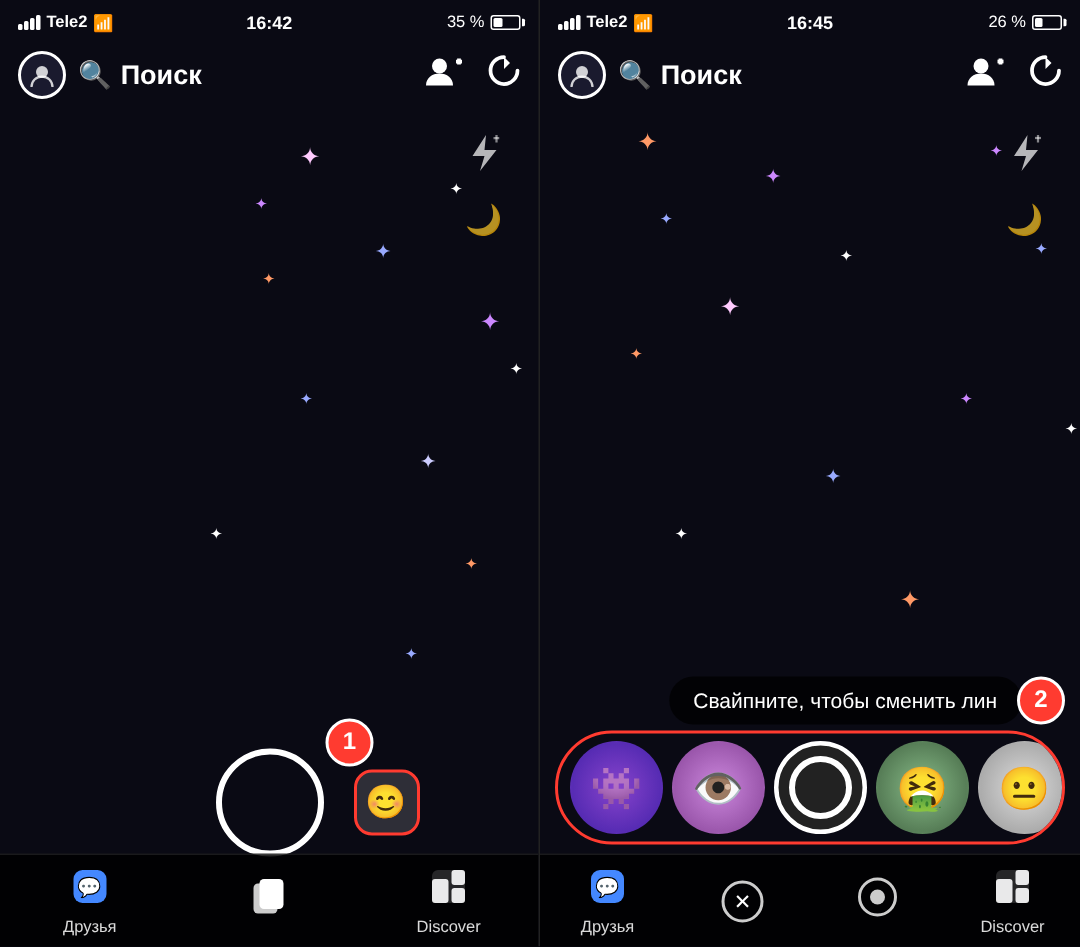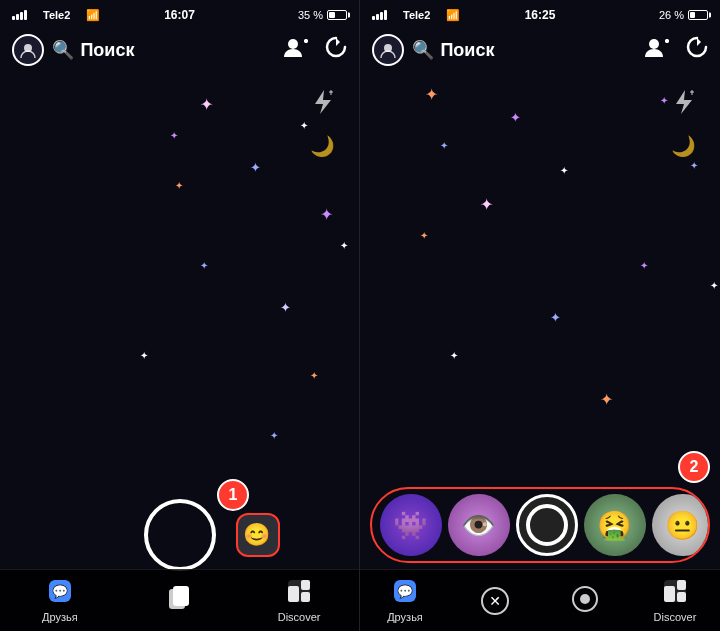--- a/index.html
+++ b/index.html
@@ -36,21 +36,21 @@
       align-items: center;
       padding: 6px 12px 4px;
       height: 28px;
       position: relative;
       z-index: 10;
     }
 
     .status-left {
       display: flex;
       align-items: center;
-      gap: 16px;
+      gap: 4px;
       font-size: 11px;
       color: #fff;
       font-weight: 600;
     }
 
     .status-center {
       font-size: 12px;
       color: #fff;
       font-weight: 600;
       position: absolute;
@@ -437,21 +437,21 @@
       <div class="status-left">
         <div class="signal-bars">
           <div class="signal-bar" style="height:4px;"></div>
           <div class="signal-bar" style="height:6px;"></div>
           <div class="signal-bar" style="height:8px;"></div>
           <div class="signal-bar" style="height:10px;"></div>
         </div>
         <span>Tele2</span>
         <span>📶</span>
       </div>
-      <div class="status-center">16:07</div>
+      <div class="status-center">16:42</div>
       <div class="status-right">
         <span style="font-size:11px;">35 %</span>
         <div class="battery-icon">
           <div class="battery-fill" style="width:35%;"></div>
         </div>
       </div>
     </div>
 
     <div class="top-nav">
       <div class="avatar-btn">
@@ -560,21 +560,21 @@
       <div class="status-left">
         <div class="signal-bars">
           <div class="signal-bar" style="height:4px;"></div>
           <div class="signal-bar" style="height:6px;"></div>
           <div class="signal-bar" style="height:8px;"></div>
           <div class="signal-bar" style="height:10px;"></div>
         </div>
         <span>Tele2</span>
         <span>📶</span>
       </div>
-      <div class="status-center">16:25</div>
+      <div class="status-center">16:45</div>
       <div class="status-right">
         <span style="font-size:11px;">26 %</span>
         <div class="battery-icon">
           <div class="battery-fill" style="width:29%;"></div>
         </div>
       </div>
     </div>
 
     <div class="top-nav">
       <div class="avatar-btn">
@@ -598,20 +598,23 @@
         </span>
         <span class="icon-btn">
           <svg width="22" height="22" viewBox="0 0 22 22" fill="none">
             <path d="M20 11A9 9 0 1 1 11 2v0" stroke="white" stroke-width="2.5" stroke-linecap="round"></path>
             <path d="M11 2l4 4-4 4" fill="white"></path>
           </svg>
         </span>
       </div>
     </div>
 
+    <div class="lens-tooltip">
+      <span>Свайпните, чтобы сменить лин</span>
+    </div>
 
     <div class="badge-2">
       <span>2</span>
     </div>
 
     <div class="lens-carousel-wrapper">
       <div class="lens-item" style="background: radial-gradient(circle, #8844cc, #4422aa);">
         <div class="lens-item-inner">👾</div>
       </div>
       <div class="lens-item" style="background: radial-gradient(circle, #cc88dd, #884499);">

